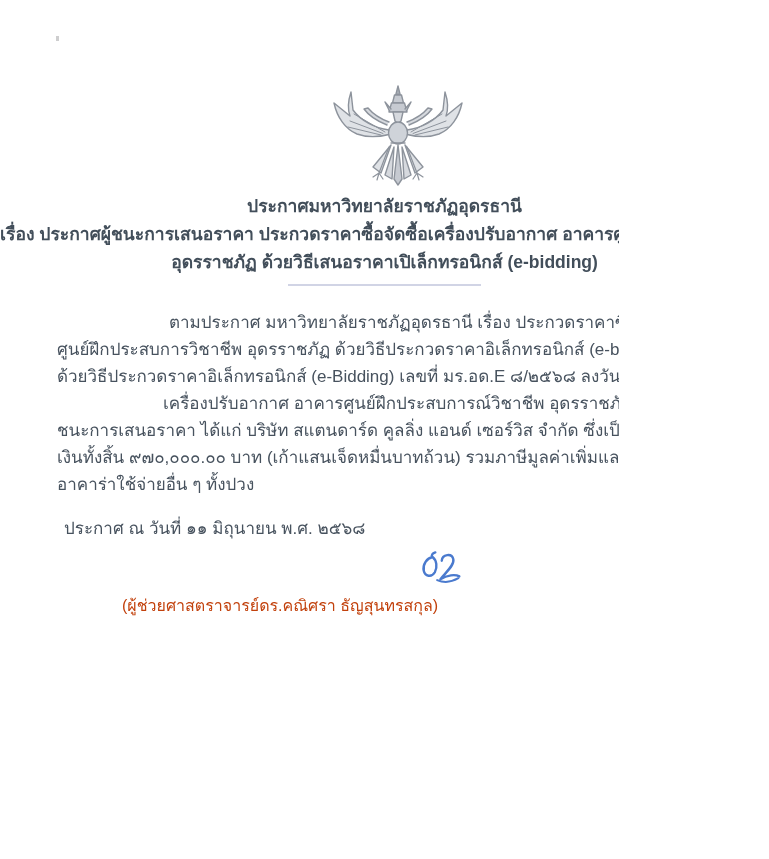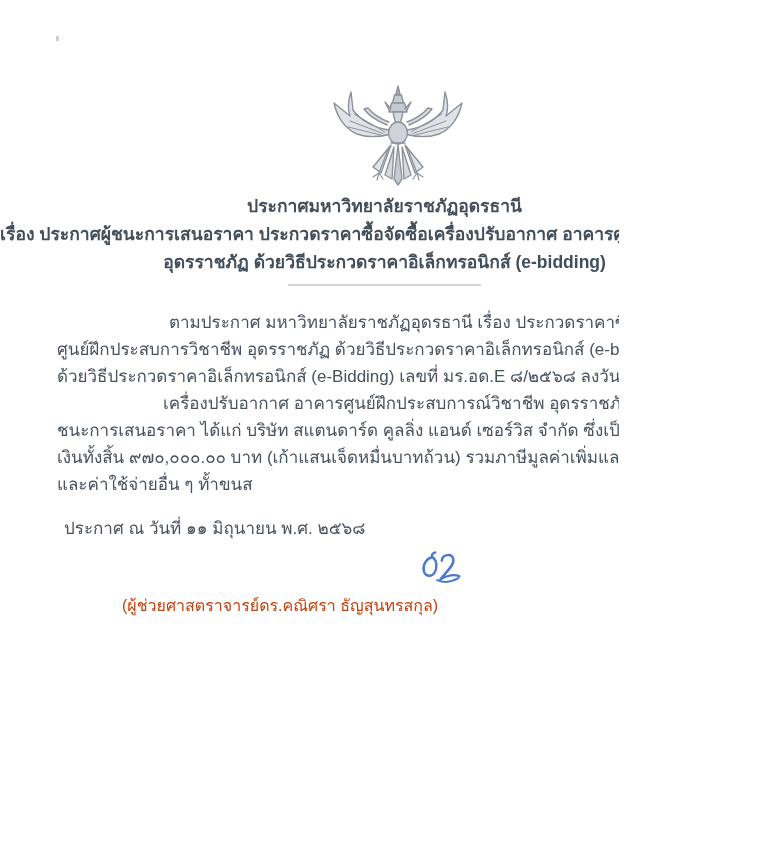--- a/index.html
+++ b/index.html
@@ -136,33 +136,33 @@
         <path d="M75 60 L71 94 L75 100 L79 94 Z" fill="#c6cad1"></path>
         <path d="M66 62 L56 88 M56 88 L50 92 M56 88 L54 95 M56 88 L60 94" stroke-width="1.2"></path>
         <path d="M84 62 L94 88 M94 88 L100 92 M94 88 L96 95 M94 88 L90 94" stroke-width="1.2"></path>
       </g>
     </svg>
   </div>
 
   <div class="title-block">
     <div>ประกาศมหาวิทยาลัยราชภัฏอุดรธานี</div>
     <div>เรื่อง ประกาศผู้ชนะการเสนอราคา ประกวดราคาซื้อจัดซื้อเครื่องปรับอากาศ อาคารศูนย์ฝึกประสบการวิชาชีพ</div>
-    <div>อุดรราชภัฏ ด้วยวิธีประกวดราคาอิเล็กทรอนิกส์ (e-bidding)</div>
+    <div>อุดรราชภัฏ ด้วยวิธีเสนอราคาเปิเล็กทรอนิกส์ (e-bidding)</div>
   </div>
 
   <div class="divider"></div>
 
   <div class="body-block">
     <div class="body-line indent-1">ตามประกาศ มหาวิทยาลัยราชภัฏอุดรธานี เรื่อง ประกวดราคาซื้อจัดซื้อเครื่องปรับอากาศ อาคาร</div>
     <div class="body-line">ศูนย์ฝึกประสบการวิชาชีพ อุดรราชภัฏ ด้วยวิธีประกวดราคาอิเล็กทรอนิกส์ (e-bidding) และเอกสารประกวดราคา</div>
     <div class="body-line">ด้วยวิธีประกวดราคาอิเล็กทรอนิกส์ (e-Bidding) เลขที่ มร.อด.E ๘/๒๕๖๘ ลงวันที่ ๒๓ พฤษภาคม ๒๕๖๘ นั้น</div>
     <div class="body-line indent-2">เครื่องปรับอากาศ อาคารศูนย์ฝึกประสบการณ์วิชาชีพ อุดรราชภัฏ จำนวน ๑ งาน ผู้เสนอราคาที่</div>
     <div class="body-line">ชนะการเสนอราคา ได้แก่ บริษัท สแตนดาร์ด คูลลิ่ง แอนด์ เซอร์วิส จำกัด ซึ่งเป็นผู้เสนอราคาต่ำสุด เสนอราคาเป็น</div>
     <div class="body-line">เงินทั้งสิ้น ๙๗๐,๐๐๐.๐๐ บาท (เก้าแสนเจ็ดหมื่นบาทถ้วน) รวมภาษีมูลค่าเพิ่มและภาษีอื่น ค่าขนส่ง ค่าจดทะเบียน</div>
-    <div class="body-line">และค่าใช้จ่ายอื่น ๆ ทั้าขนส</div>
+    <div class="body-line">อาคาร่าใช้จ่ายอื่น ๆ ทั้งปวง</div>
   </div>
 
   <div class="date-line">ประกาศ ณ วันที่  ๑๑   มิถุนายน พ.ศ. ๒๕๖๘</div>
 
   <div class="sig-block">
     <svg class="signature-ink" viewBox="0 0 52 44" width="48" height="42" aria-hidden="true">
       <g stroke="#4a7ace" stroke-width="2.6" fill="none" stroke-linecap="round" stroke-linejoin="round">
         <path d="M19 9 C 13 10, 8 17, 9.5 24 C 10.7 30, 18 31.5, 21.5 25.5 C 24.5 20, 23.5 12.5, 19 9 C 17 7, 19 5, 22 4"></path>
         <path d="M29 13 C 29.5 6, 40 4.5, 41.5 11.5 C 42.8 17.5, 35 24, 27.5 33 C 35 28.5, 43.5 27.5, 48 30"></path>
         <path d="M24 34 C 31 37, 40 36, 47 32" stroke-width="2.2"></path>

